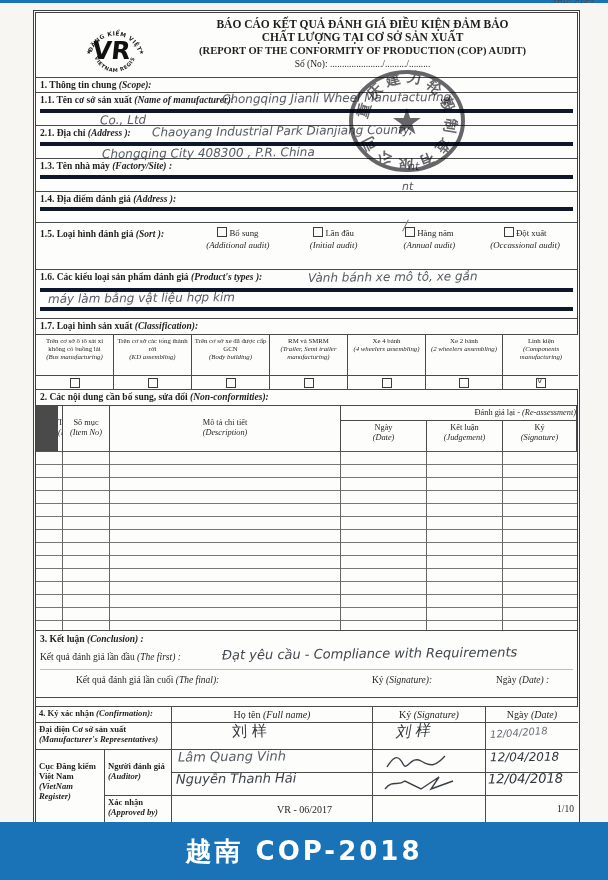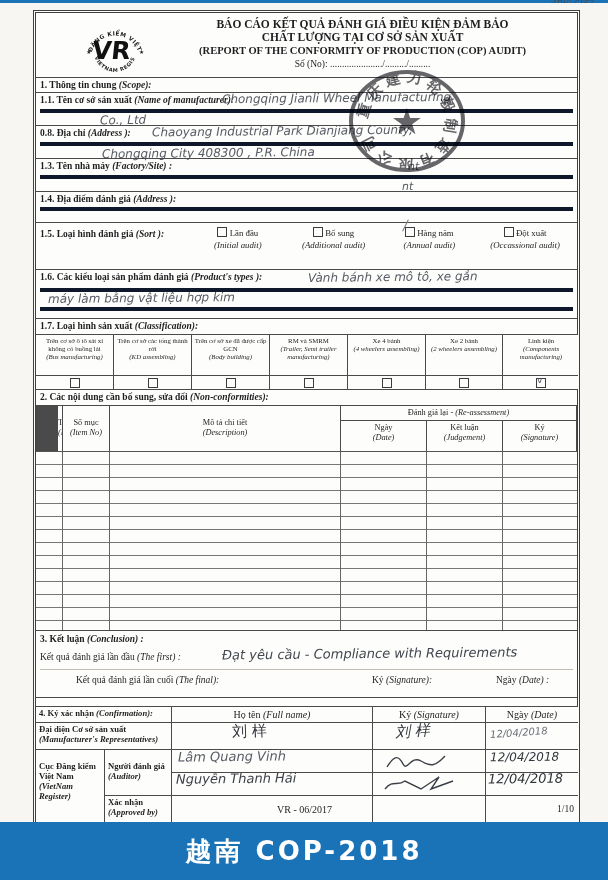--- a/index.html
+++ b/index.html
@@ -108,21 +108,21 @@
         <span class="lbl">1.1. Tên cơ sở sản xuất </span><span class="en">(Name of manufacturer):</span>
         <span class="hand" style="left:182px;top:-2px;font-size:12px;">Chongqing   Jianli  Wheel   Manufacturing</span>
       </div>
       <div class="subline">
         <span class="hand" style="left:60px;top:0px;font-size:12px;">Co., Ltd</span>
       </div>
     </div>
 
     <div class="row" style="height:32px;">
       <div class="subline">
-        <span class="lbl">0.8. Địa chỉ </span><span class="en">(Address ):</span>
+        <span class="lbl">2.1. Địa chỉ </span><span class="en">(Address ):</span>
         <span class="hand" style="left:112px;top:-2px;font-size:12px;">Chaoyang   Industrial   Park   Dianjiang  County,</span>
       </div>
       <div class="subline">
         <span class="hand" style="left:62px;top:0px;font-size:12px;">Chongqing  City  408300 ,  P.R. China</span>
       </div>
     </div>
 
     <div class="row" style="height:32px;">
       <div class="subline">
         <span class="lbl">1.3. Tên nhà máy </span><span class="en">(Factory/Site) :</span>
@@ -136,30 +136,30 @@
     <div class="row" style="height:30px;">
       <div class="subline" style="height:15px;">
         <span class="lbl">1.4. Địa điểm đánh giá </span><span class="en">(Address ):</span>
       </div>
       <div class="subline" style="height:14px;"></div>
     </div>
 
     <div class="row f15" style="height:42px;">
       <div style="width:150px;line-height:14px;">
         <span class="lbl">1.5. Loại hình đánh giá </span><span class="en">(Sort ):</span>
+      </div>
+      <div class="optcol">
+        <span class="opt"><span class="cb"></span><span class="mark"></span></span>
+        <span>Bổ sung</span>
+        <div class="enl">(Additional audit)</div>
       </div>
       <div class="optcol">
         <span class="opt"><span class="cb"></span><span class="mark"></span></span>
         <span>Lần đầu</span>
         <div class="enl">(Initial audit)</div>
-      </div>
-      <div class="optcol">
-        <span class="opt"><span class="cb"></span><span class="mark"></span></span>
-        <span>Bổ sung</span>
-        <div class="enl">(Additional audit)</div>
       </div>
       <div class="optcol">
         <span class="opt"><span class="cb"></span><span class="mark">∕</span></span>
         <span>Hàng năm</span>
         <div class="enl">(Annual audit)</div>
       </div>
       <div class="optcol">
         <span class="opt"><span class="cb"></span><span class="mark"></span></span>
         <span>Đột xuất</span>
         <div class="enl">(Occassional audit)</div>
@@ -227,21 +227,21 @@
     </div>
 
     <div class="row" style="height:15px;line-height:15px;">
       <span class="lbl">2. Các nội dung cần bổ sung, sửa đổi </span><span class="en">(Non-conformities):</span>
     </div>
 
     <div class="cellgrid s2h-grid">
       <div class="cell" style="grid-row:1/3;grid-column:1;margin-left:22px;"><br><span>TT</span><br><span class="enl">(No)</span></div>
       <div class="cell" style="grid-row:1/3;grid-column:2;"><br><span>Số mục</span><br><span class="enl">(Item No)</span></div>
       <div class="cell" style="grid-row:1/3;grid-column:3;"><br><span>Mô tả chi tiết</span><br><span class="enl">(Description)</span></div>
-      <div class="cell" style="grid-row:1;grid-column:4/7;"><span>Đánh giá lại - </span><span class="enl">(Re-assessment)</span></div>
+      <div class="cell" style="grid-row:1;grid-column:4/7;text-align:right;"><span>Đánh giá lại - </span><span class="enl">(Re-assessment)</span></div>
       <div class="cell" style="grid-row:2;grid-column:4;"><span>Ngày</span><br><span class="enl">(Date)</span></div>
       <div class="cell" style="grid-row:2;grid-column:5;"><span>Kết luận</span><br><span class="enl">(Judgement)</span></div>
       <div class="cell" style="grid-row:2;grid-column:6;"><span>Ký</span><br><span class="enl">(Signature)</span></div>
     </div>
 
     <div class="s2body">
       <div class="vline" style="left:26px;"></div>
       <div class="vline" style="left:73px;"></div>
       <div class="vline" style="left:304px;"></div>
       <div class="vline" style="left:390px;"></div>

